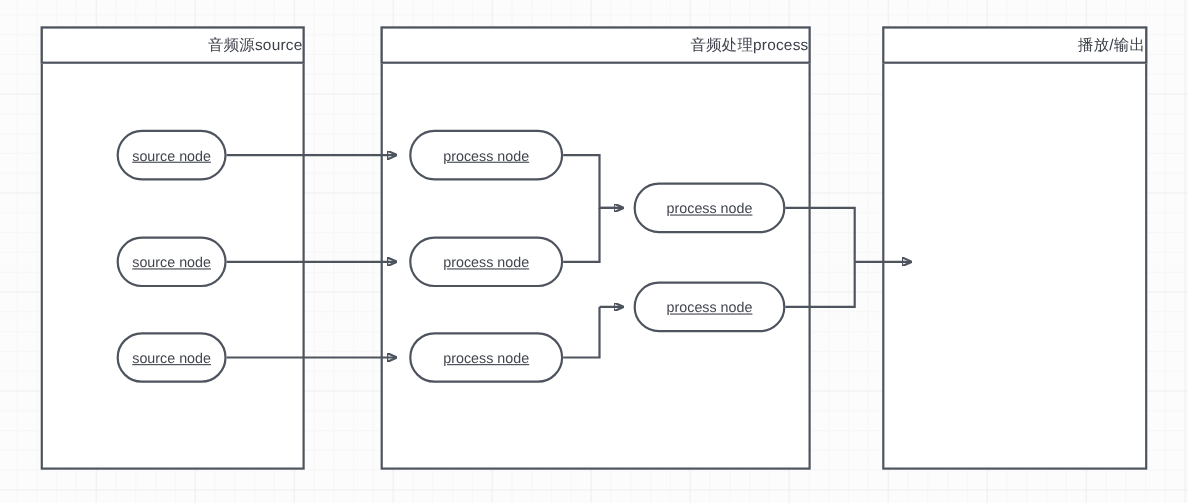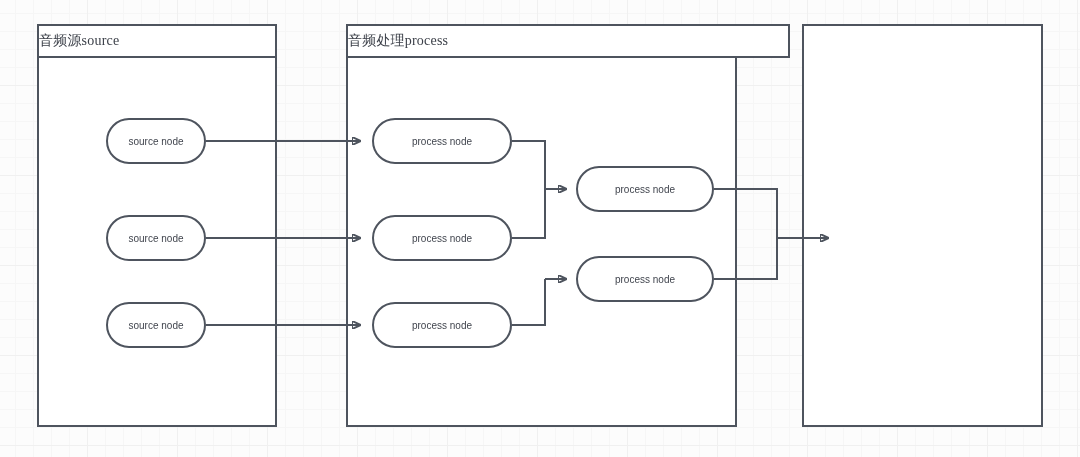--- a/index.html
+++ b/index.html
@@ -32,38 +32,38 @@
     border: 2px solid #4e545e;
     background: #ffffff;
   }
   .container-header {
     position: absolute;
     box-sizing: border-box;
     border: 2px solid #4e545e;
     background: #ffffff;
     display: flex;
     align-items: center;
-    justify-content: flex-start;
+    justify-content: flex-end;
     color: #3c4049;
     font-size: 14px;
     letter-spacing: .2px;
-    font-family: Liberation Serif, serif;
   }
   .node {
     position: absolute;
     box-sizing: border-box;
     border: 2px solid #4e545e;
     border-radius: 24px;
     background: #ffffff;
     display: flex;
     align-items: center;
     justify-content: center;
     color: #41454e;
-    font-size: 10px;
+    font-size: 13px;
     white-space: nowrap;
+    text-decoration: underline;
   }
   svg.edges {
     position: absolute;
     left: 0;
     top: 0;
     width: 1080px;
     height: 457px;
     overflow: visible;
   }
   svg.edges path, svg.edges line {
@@ -77,22 +77,25 @@
 
 <div id="canvas">
 
   <div class="container-box" style="left:37px; top:24px; width:240px; height:403px;"></div>
   <div class="container-box" style="left:346px; top:24px; width:391px; height:403px;"></div>
   <div class="container-box" style="left:802px; top:24px; width:241px; height:403px;"></div>
 
   <div class="container-header" style="left:37px; top:24px; width:240px; height:34px;">
     <span>音频源source</span>
   </div>
-  <div class="container-header" style="left:346px; top:24px; width:444px; height:34px;">
+  <div class="container-header" style="left:346px; top:24px; width:391px; height:34px;">
     <span>音频处理process</span>
+  </div>
+  <div class="container-header" style="left:802px; top:24px; width:241px; height:34px;">
+    <span>播放/输出</span>
   </div>
 
   <svg class="edges" viewBox="0 0 1080 457">
     <defs>
       <marker id="arrowhead" markerWidth="9" markerHeight="8" refX="8" refY="4" orient="auto" markerUnits="userSpaceOnUse">
         <path d="M0,0 L9,4 L0,8 z" fill="#4e545e" stroke="none"></path>
       </marker>
     </defs>
     <path marker-end="url(#arrowhead)" d="M206 141 L360 141"></path>
     <path marker-end="url(#arrowhead)" d="M206 238 L360 238"></path>

